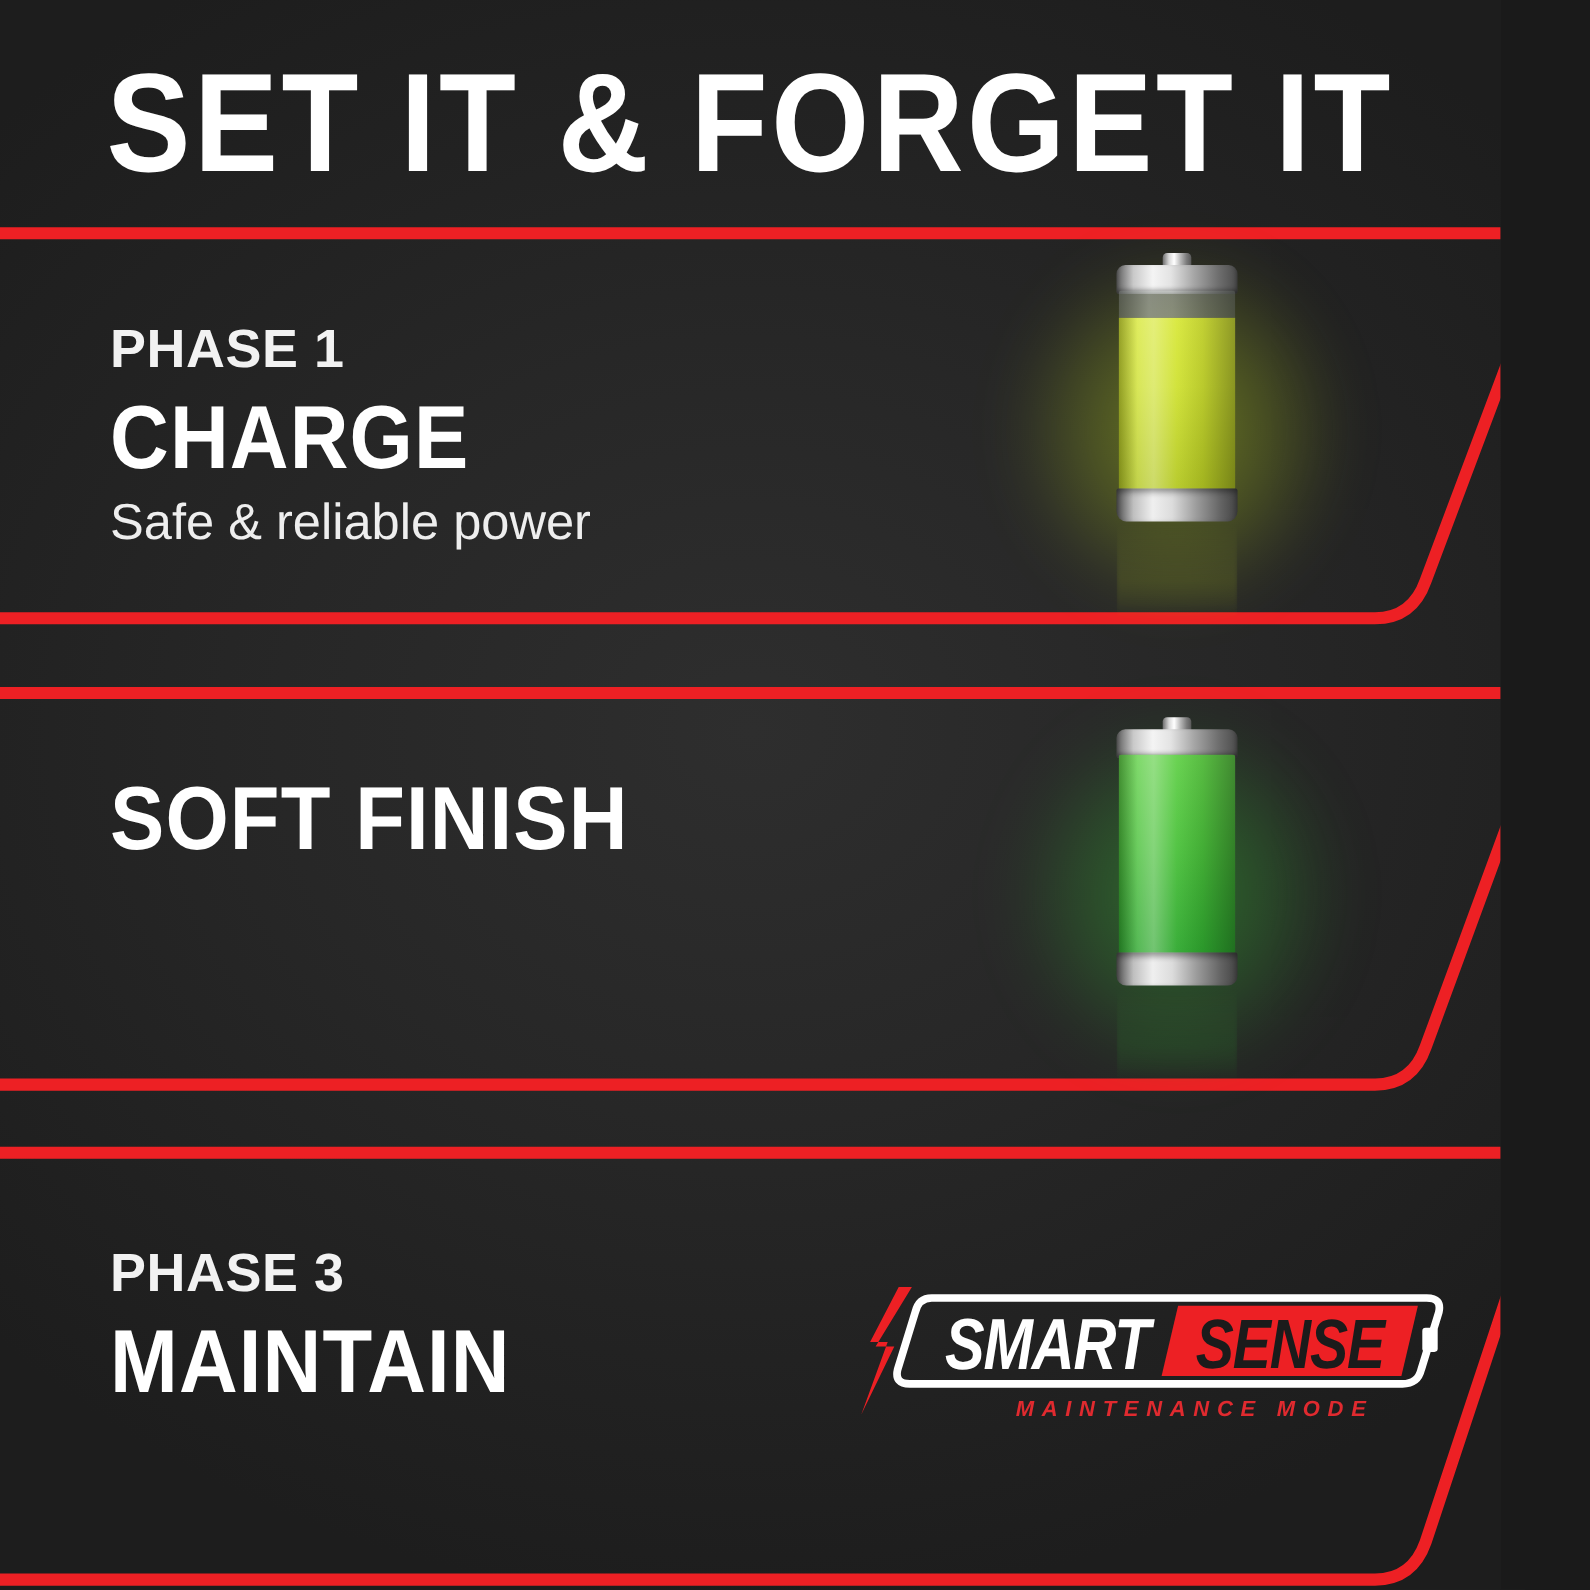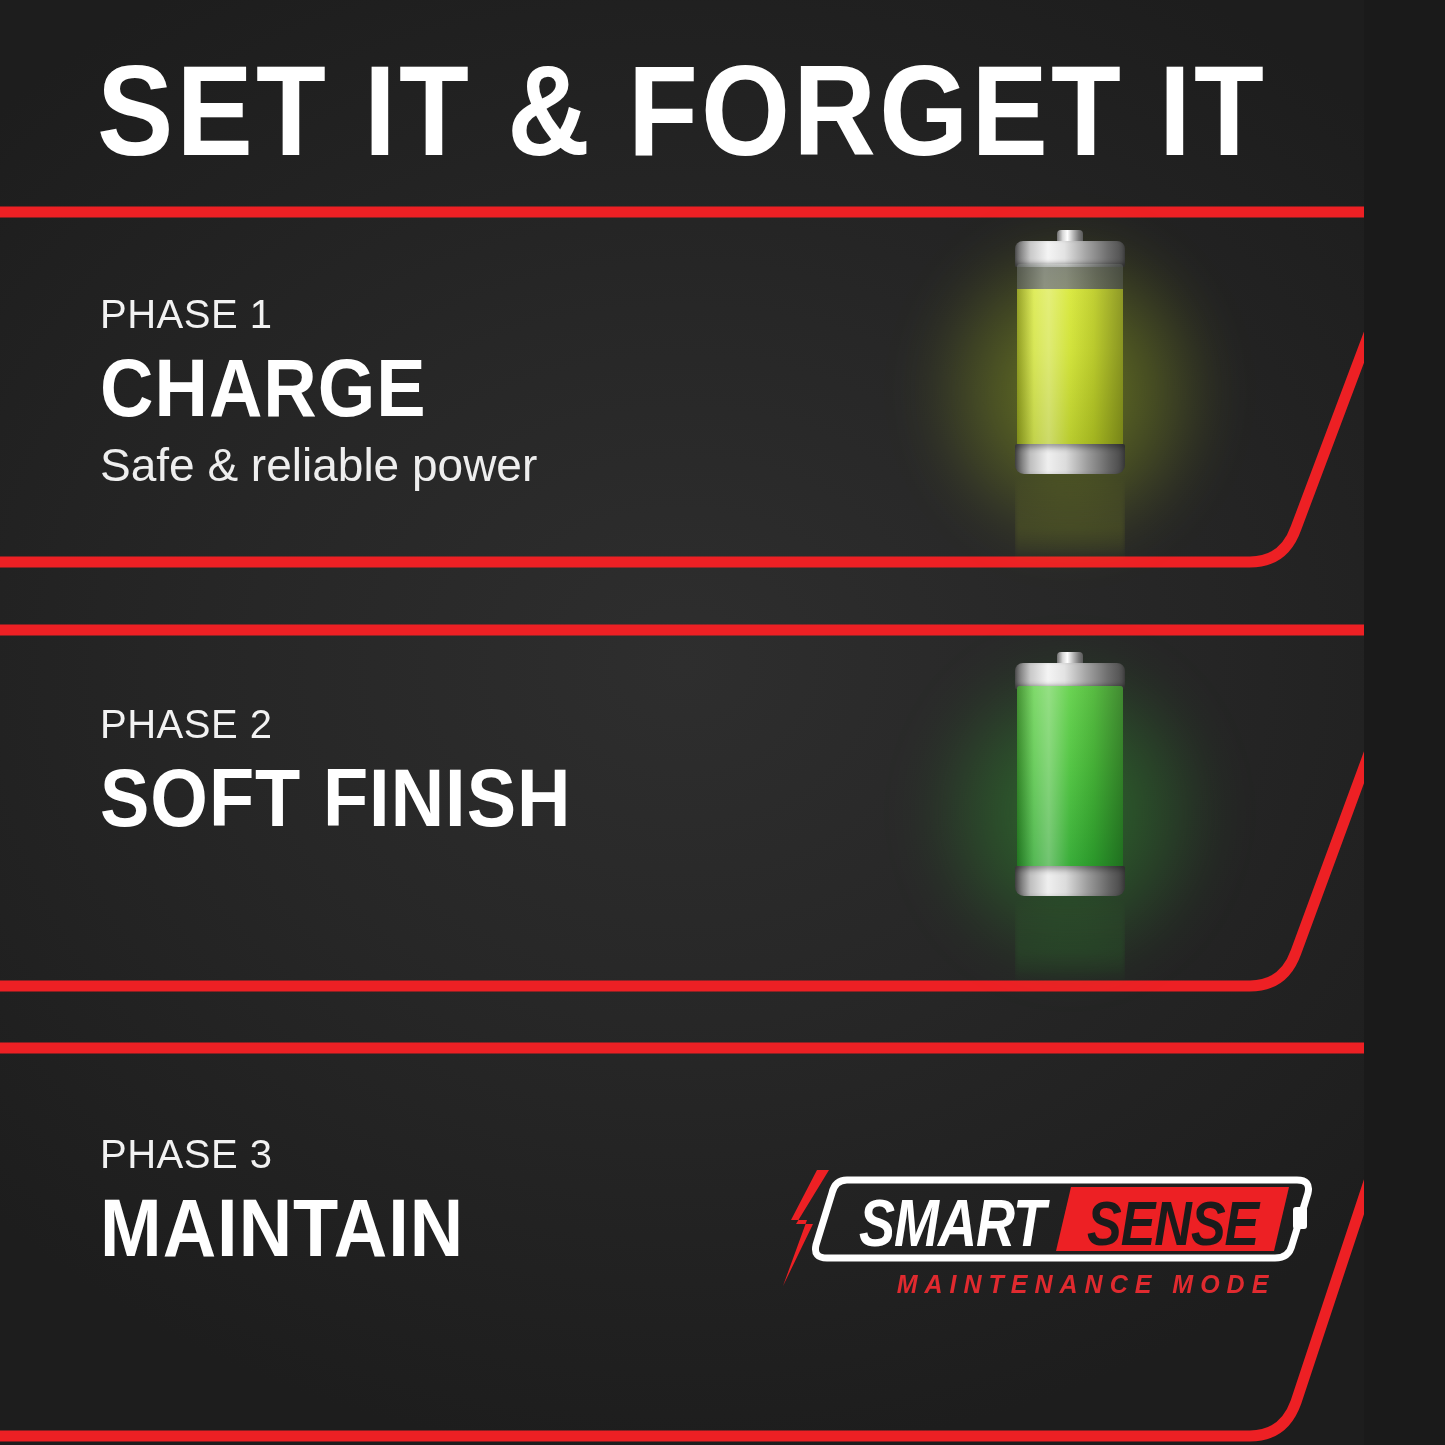--- a/index.html
+++ b/index.html
@@ -58,22 +58,22 @@
     inset: 0;
   }
 
   
   .text-block {
     position: absolute;
     left: 160px;
   }
   .phase-label {
     color: #f2f2f2;
-    font-size: 40px;
-    font-weight: 400;
+    font-size: 49px;
+    font-weight: 700;
     letter-spacing: 0.5px;
     line-height: 1;
     margin: 0 0 14px 0;
     white-space: nowrap;
   }
   .phase-title {
     color: #ffffff;
     font-weight: 700;
     font-size: 74px;
     line-height: 1;
@@ -243,21 +243,21 @@
     font-size: 52px;
     color: #1b1b1b;
   }
   .logo-sub {
     position: absolute;
     left: 100px;
     top: 108px;
     width: 430px;
     text-align: center;
     color: #e02a2f;
-    font-size: 25px;
+    font-size: 20px;
     font-weight: 700;
     font-style: italic;
     letter-spacing: 7px;
     white-space: nowrap;
   }
 </style>
 </head>
 <body>
 
 <div id="canvas">
@@ -296,21 +296,20 @@
   </div>
 
   <div class="panel" style="top:624px; width:1510px; height:368px;">
     <div class="panel-shape">
       <svg viewBox="0 0 1510 368" preserveAspectRatio="none">
         <path d="M -40 6 L 1440 6 Q 1474 6 1462 40 L 1356 328 Q 1344 362 1310 362 L -40 362" fill="none" stroke="#ED2024" stroke-width="11" stroke-linecap="round" stroke-linejoin="round"></path>
       </svg>
     </div>
     <div class="panel-content">
       <div class="text-block" style="top:80px;">
-        <p class="phase-label">PHASE 2</p>
         <p class="phase-title">SOFT FINISH</p>
       </div>
 
       <div class="battery-wrap" style="left:1010px; top:24px;">
         <div class="battery-glow" style="background: radial-gradient(ellipse at center, #34A832 0%, rgba(52,168,50,0.45) 42%, rgba(52,168,50,0) 72%);"></div>
         <div class="battery">
           <div class="bat-nub"></div>
           <div class="bat-cap-top"></div>
           <div class="bat-body">
             <div class="bat-fill" style="height:100%; background: linear-gradient(to bottom,#63D14A 0%, #4CC23C 45%, #2FA82F 100%);"></div>

